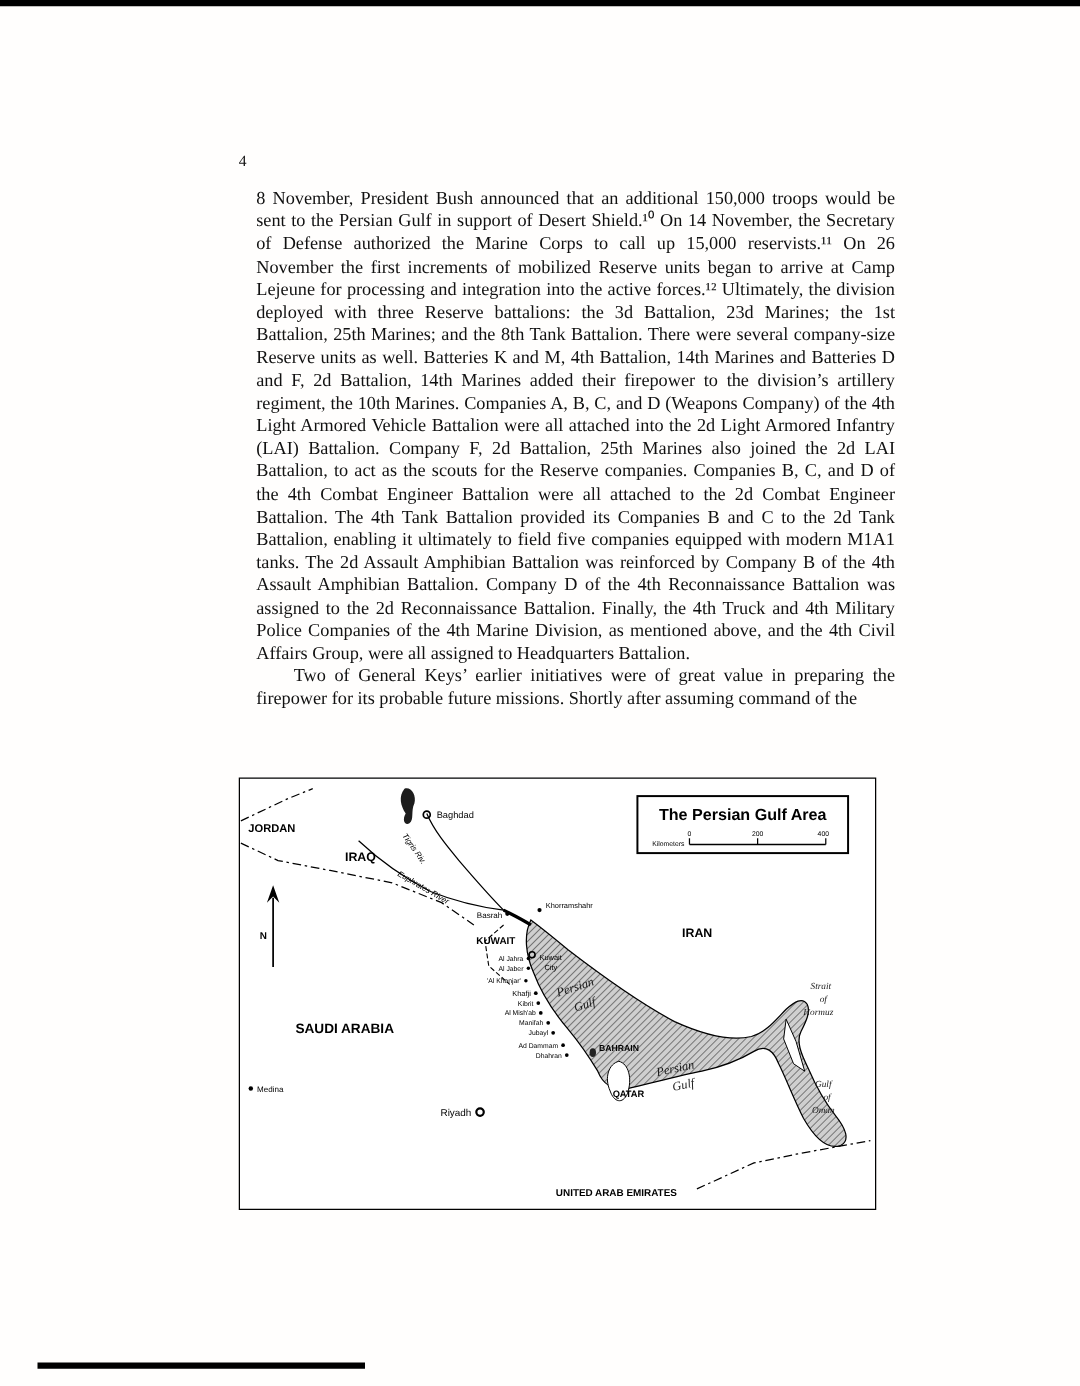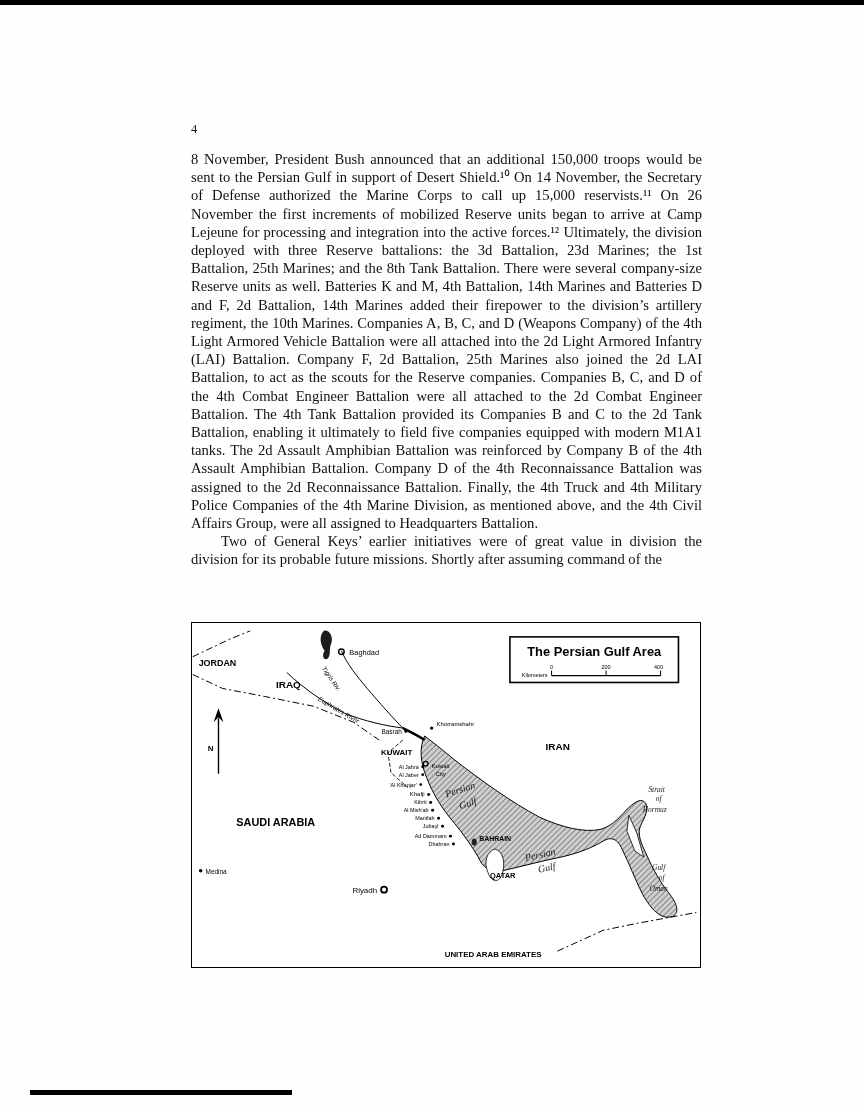--- a/index.html
+++ b/index.html
@@ -2,21 +2,21 @@
 <html><head>
 <meta charset="utf-8">
 <style>
   html,body{margin:0;padding:0;background:#ffffff;}
   .page{position:relative;width:864px;height:1109px;background:#fffefd;color:#111;
         font-family:"Liberation Serif",serif;overflow:hidden;}
   .top-rule{position:absolute;top:0;left:0;width:864px;height:5px;background:#000;}
   .bottom-rule{position:absolute;top:1090px;left:30px;width:262px;height:5px;background:#000;}
   .running-head{position:absolute;top:122px;left:191px;width:511px;display:flex;
         justify-content:space-between;font-size:12.5px;letter-spacing:.2px;}
-  .body-text{position:absolute;top:150px;left:191px;width:511px;
+  .body-text{position:absolute;top:150px;left:205px;width:511px;
         font-size:14.6px;line-height:18.2px;text-align:justify;}
   .para{margin:0;}
   .indent{text-indent:30px;}
   .map-figure{position:absolute;top:622px;left:191px;width:510px;height:346px;
         border:1.5px solid #000;margin:0;background:#fff;box-sizing:border-box;}
   
   .mc{font-family:"Liberation Sans",sans-serif;font-weight:bold;fill:#000;}
   .ms{font-family:"Liberation Sans",sans-serif;fill:#000;}
   .mi{font-family:"Liberation Serif",serif;font-style:italic;fill:#1a1a1a;}
   .mri{font-family:"Liberation Sans",sans-serif;font-style:italic;fill:#000;}
@@ -27,21 +27,21 @@
 <div class="page">
 
   <div class="top-rule"></div>
 
   <header class="running-head">
     <span>4</span>
   </header>
 
   <main class="body-text">
     <p class="para">8 November, President Bush announced that an additional 150,000 troops would be sent to the Persian Gulf in support of Desert Shield.¹⁰ On 14 November, the Secretary of Defense authorized the Marine Corps to call up 15,000 reservists.¹¹ On 26 November the first increments of mobilized Reserve units began to arrive at Camp Lejeune for processing and integration into the active forces.¹² Ultimately, the division deployed with three Reserve battalions: the 3d Battalion, 23d Marines; the 1st Battalion, 25th Marines; and the 8th Tank Battalion. There were several company-size Reserve units as well. Batteries K and M, 4th Battalion, 14th Marines and Batteries D and F, 2d Battalion, 14th Marines added their firepower to the division’s artillery regiment, the 10th Marines. Companies A, B, C, and D (Weapons Company) of the 4th Light Armored Vehicle Battalion were all attached into the 2d Light Armored Infantry (LAI) Battalion. Company F, 2d Battalion, 25th Marines also joined the 2d LAI Battalion, to act as the scouts for the Reserve companies. Companies B, C, and D of the 4th Combat Engineer Battalion were all attached to the 2d Combat Engineer Battalion. The 4th Tank Battalion provided its Companies B and C to the 2d Tank Battalion, enabling it ultimately to field five companies equipped with modern M1A1 tanks. The 2d Assault Amphibian Battalion was reinforced by Company B of the 4th Assault Amphibian Battalion. Company D of the 4th Reconnaissance Battalion was assigned to the 2d Reconnaissance Battalion. Finally, the 4th Truck and 4th Military Police Companies of the 4th Marine Division, as mentioned above, and the 4th Civil Affairs Group, were all assigned to Headquarters Battalion.</p>
-    <p class="para indent">Two of General Keys’ earlier initiatives were of great value in division the division for its probable future missions. Shortly after assuming command of the</p>
+    <p class="para indent">Two of General Keys’ earlier initiatives were of great value in preparing the firepower for its probable future missions. Shortly after assuming command of the</p>
   </main>
 
   <figure class="map-figure">
     <svg viewBox="0 0 510 346" width="507" height="343">
       <defs>
         <pattern id="hatch" patternUnits="userSpaceOnUse" width="4" height="4" patternTransform="rotate(45)">
           <rect width="4" height="4" fill="#cfcfcf"></rect>
           <line x1="0" y1="0" x2="0" y2="4" stroke="#4a4a4a" stroke-width="1.1"></line>
         </pattern>
       </defs>

